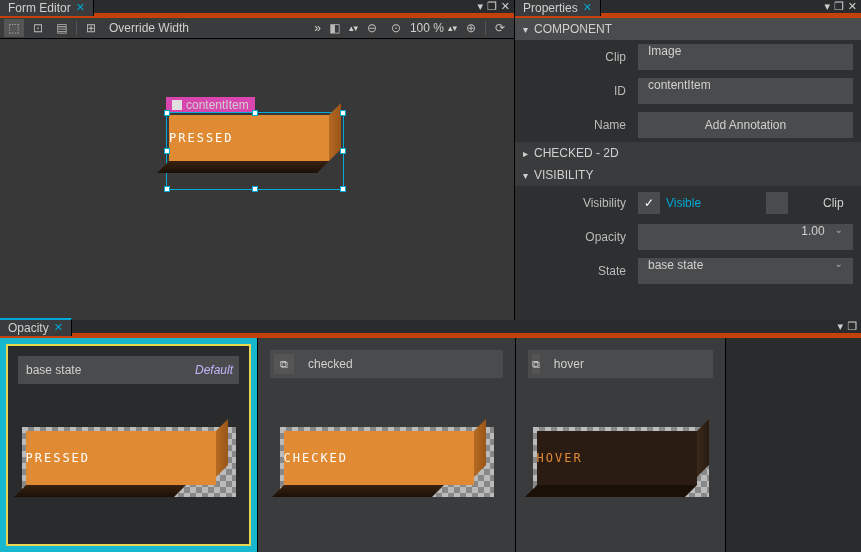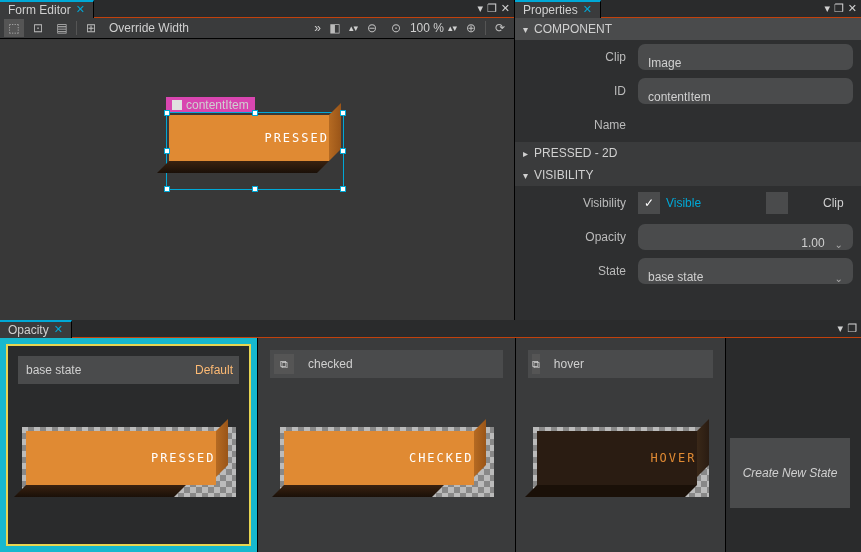--- a/index.html
+++ b/index.html
@@ -15,70 +15,70 @@
   --magenta:#d946b0;
   --orange:#e08a33;
   --orange-dark:#4a2d15;
 }
 *{box-sizing:border-box;font-family:"Segoe UI",Arial,sans-serif;font-size:12px;color:var(--text);}
 body{margin:0;background:var(--bg);width:861px;height:552px;overflow:hidden;}
 .app{display:flex;flex-direction:column;width:861px;height:552px;}
 .top{display:flex;height:320px;}
 .editor{flex:1;display:flex;flex-direction:column;border-right:1px solid #000;}
 .props{width:346px;display:flex;flex-direction:column;}
-.tabbar{display:flex;align-items:center;height:18px;background:var(--panel-dark);border-bottom:1px solid #c2410c;position:relative;}
+.tabbar{display:flex;align-items:center;height:18px;background:var(--panel-dark);border-bottom:5px solid #c2410c;position:relative;}
 .tab{display:flex;align-items:center;gap:5px;padding:0 8px;height:18px;background:var(--panel);border-right:1px solid #000;}
 .tab.active{border-top:2px solid var(--accent);background:var(--panel);}
 .close-x{color:var(--accent);font-size:11px;}
 .winctrls{margin-left:auto;display:flex;gap:4px;padding-right:4px;}
 .winctrls span{font-size:11px;cursor:pointer;}
 .toolbar{display:flex;align-items:center;height:21px;background:var(--panel);border-bottom:1px solid #000;padding:0 4px;gap:4px;}
 .tbtn{width:20px;height:18px;display:flex;align-items:center;justify-content:center;color:#bbb;}
 .tbtn.active{background:#555;}
 .sep{width:1px;height:14px;background:#555;}
 .zoom{margin-left:auto;display:flex;align-items:center;gap:4px;}
 .canvas{flex:1;background:#383838;position:relative;}
 .item-label{position:absolute;left:166px;top:58px;background:var(--magenta);padding:1px 6px;font-size:11px;display:flex;align-items:center;gap:4px;}
 .item-label .ico{width:10px;height:10px;background:#e0e0e0;display:inline-block;}
 .selection{position:absolute;left:166px;top:73px;width:178px;height:78px;border:1px solid var(--accent);}
 .handle{position:absolute;width:6px;height:6px;background:#fff;border:1px solid var(--accent);}
 .h-tl{left:-3px;top:-3px;}.h-tr{right:-3px;top:-3px;}.h-bl{left:-3px;bottom:-3px;}.h-br{right:-3px;bottom:-3px;}
 .h-t{left:50%;top:-3px;margin-left:-3px;}.h-b{left:50%;bottom:-3px;margin-left:-3px;}
 .h-l{left:-3px;top:50%;margin-top:-3px;}.h-r{right:-3px;top:50%;margin-top:-3px;}
-.btn3d{position:relative;width:160px;height:46px;background:var(--orange);display:flex;align-items:center;justify-content:flex-end;}
+.btn3d{position:relative;width:160px;height:46px;background:var(--orange);display:flex;align-items:center;justify-content:flex-start;}
 .btn3d .lbl{font-family:monospace;letter-spacing:2px;font-size:12px;color:#fff;}
 .btn3d .side{position:absolute;right:-12px;top:0;width:12px;height:46px;background:linear-gradient(to right,#b56a22,#9a5518);transform:skewY(-45deg);transform-origin:top left;}
 .btn3d .bot{position:absolute;left:0;bottom:-12px;width:160px;height:12px;background:linear-gradient(to bottom,#3a2210,#1a1008);transform:skewX(-45deg);transform-origin:top left;}
 .btn3d.dark{background:#2a1c12;}
 .btn3d.dark .side{background:linear-gradient(to right,#3a2818,#2a1c12);}
 .btn3d.dark .bot{background:#1a1008;}
 .btn3d.dark .lbl{color:var(--orange);}
 .canvas .btn3d{margin:2px;}
 
 .section-hdr{display:flex;align-items:center;height:22px;background:#4a4b4c;padding:0 8px;gap:6px;}
 .section-hdr .arr{font-size:10px;}
 .section-hdr.sub{background:var(--panel);}
 .prop-row{display:flex;align-items:center;height:34px;padding:0 8px;}
 .prop-label{width:115px;text-align:right;padding-right:12px;color:#bbb;}
 .prop-val{flex:1;display:flex;align-items:center;gap:6px;}
-.val-box{flex:1;height:26px;background:#4a4b4c;display:flex;align-items:flex-end;padding:0 10px;border-radius:7px;}
+.val-box{flex:1;height:26px;background:#4a4b4c;display:flex;align-items:flex-start;padding:0 10px;}
 .val-btn{flex:1;height:26px;background:#4a4b4c;display:flex;align-items:center;justify-content:center;cursor:pointer;}
 .check{width:22px;height:22px;background:#4a4b4c;display:flex;align-items:center;justify-content:center;}
 .checkmark{color:#fff;}
 .link-text{color:var(--accent);text-align:right;}
 .dropdown-arrow{margin-left:auto;color:#aaa;font-size:10px;}
 
 .states-panel{flex:1;display:flex;flex-direction:column;background:var(--bg);}
 .states-body{flex:1;display:flex;overflow:hidden;background:var(--panel-dark);}
 .state-card{width:258px;padding:6px;border-right:1px solid #000;display:flex;flex-direction:column;background:var(--panel);}
 .state-card.selected{background:var(--cyan-light);padding:6px;}
 .state-card.selected .inner{background:var(--panel-dark);border:2px solid #e8d552;padding:4px;flex:1;display:flex;flex-direction:column;}
 .state-hdr{display:flex;align-items:center;gap:6px;height:28px;background:#4a4b4c;margin:6px 6px 0 6px;}
 .state-hdr input{flex:1;background:transparent;border:none;padding:0 8px;color:var(--text);}
-.state-hdr .def{color:#fdba74;padding-right:10px;}
+.state-hdr .def{font-style:italic;color:#c4b5fd;padding-right:10px;}
 .link-ico{width:20px;height:20px;display:flex;align-items:center;justify-content:center;background:#555;margin-left:4px;font-size:11px;}
 .state-preview{flex:1;display:flex;align-items:center;justify-content:center;padding:10px;}
 .checker{background-image:
   linear-gradient(45deg,#888 25%,transparent 25%),
   linear-gradient(-45deg,#888 25%,transparent 25%),
   linear-gradient(45deg,transparent 75%,#888 75%),
   linear-gradient(-45deg,transparent 75%,#888 75%);
   background-size:12px 12px;
   background-position:0 0,0 6px,6px -6px,-6px 0;
   background-color:#bbb;
@@ -174,24 +174,29 @@
       <div class="prop-row">
         <div class="prop-label">ID</div>
         <div class="prop-val">
             <div class="val-box">
               <span>contentItem</span>
             </div>
           </div>
       </div>
       <div class="prop-row">
         <div class="prop-label">Name</div>
+        <div class="prop-val">
+            <div class="val-btn">
+              <span>Add Annotation</span>
+            </div>
+          </div>
       </div>
       <div class="section-hdr sub">
         <span class="arr">▸</span>
-        <span>PRESSED - 2D</span>
+        <span>CHECKED - 2D</span>
       </div>
       <div class="section-hdr sub">
         <span class="arr">▾</span>
         <span>VISIBILITY</span>
       </div>
       <div class="prop-row">
         <div class="prop-label">Visibility</div>
         <div class="prop-val">
           <div class="check">
               <span class="checkmark">✓</span>
@@ -278,18 +283,15 @@
           <div class="checker" style="padding:4px 12px 12px 4px;">
             <div class="btn3d dark" style="width:160px;height:54px;">
               <div class="side"></div>
                 <div class="bot"></div>
               <span class="lbl">HOVER</span>
             </div>
           </div>
         </div>
       </div>
 
-      <div class="create-state">
-        <span>Create New State</span>
-      </div>
     </div>
   </div>
 </div>
 
 </body></html>

